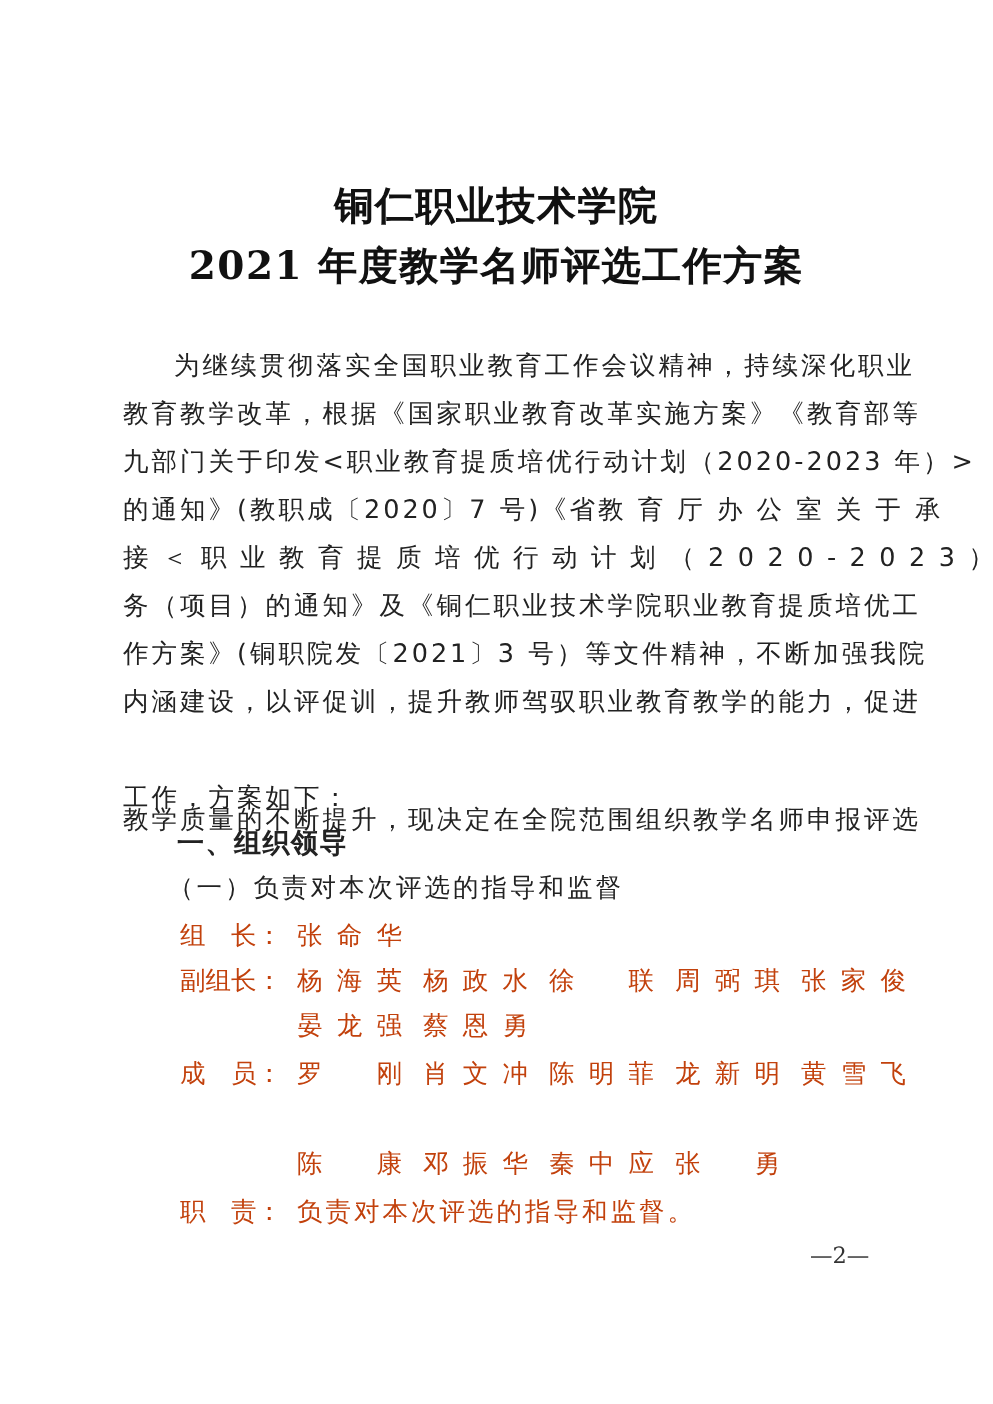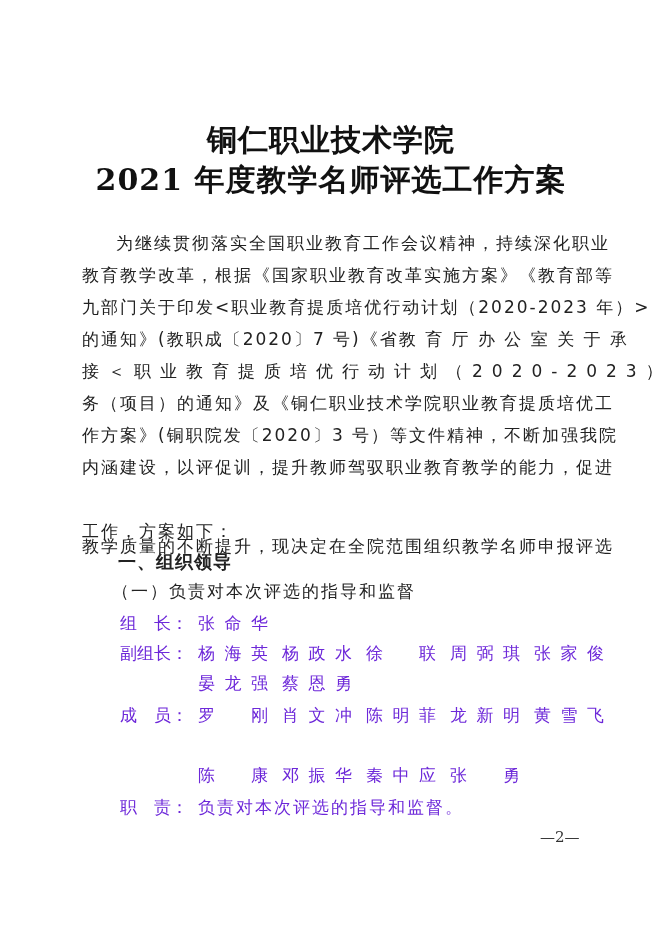--- a/index.html
+++ b/index.html
@@ -1,43 +1,43 @@
 <!DOCTYPE html>
 <html><head>
   <meta charset="utf-8">
   <style>
     html, body { margin: 0; padding: 0; background: #ffffff; }
     body { width: 662px; height: 936px; position: relative; overflow: hidden; color: #1a1a1a; }
     .page { position: absolute; left: 0; top: 0; width: 662px; height: 936px; background: #ffffff; }
-    .title { position: absolute; left: 0; width: 662px; text-align: center; font-family: "DejaVu Serif", serif; font-weight: bold; font-size: 30px; color: #111; letter-spacing: 1px; }
+    .title { position: absolute; left: 0; width: 662px; text-align: center; font-family: "DejaVu Serif", serif; font-weight: bold; font-size: 26px; color: #111; letter-spacing: 1px; }
     .title.t1 { top: 120px; }
     .title.t2 { top: 160px; }
     .line { position: absolute; left: 82px; width: 500px; font-family: "DejaVu Sans", sans-serif; font-size: 17px; color: #222; white-space: nowrap; letter-spacing: 2px; }
     .h1 { font-family: "DejaVu Sans", sans-serif; font-weight: bold; font-size: 18px; letter-spacing: 1px; }
-    .row { position: absolute; left: 120px; font-family: "DejaVu Sans", sans-serif; font-size: 17px; color: #6d28d9; white-space: nowrap; display: flex; }
+    .row { position: absolute; left: 120px; font-family: "DejaVu Sans", sans-serif; font-size: 17px; color: #c2410c; white-space: nowrap; display: flex; }
     .row .lbl { width: 78px; display: inline-flex; justify-content: space-between; padding-right: 0; }
     .row .names { display: inline-flex; align-items: center; }
     .row .nm { display: inline-block; width: 70px; text-align-last: justify; text-align: justify; margin-right: 14px; }
     .pagenum { position: absolute; left: 540px; top: 828px; font-family: "DejaVu Serif", serif; font-size: 15px; color: #333; }
   </style>
 </head>
 <body>
 
 <div class="page">
   <div class="title t1">铜仁职业技术学院</div>
   <div class="title t2">2021 年度教学名师评选工作方案</div>
 
   <div>
     <div class="line" style="top:232px; left:116px; width:466px;">为继续贯彻落实全国职业教育工作会议精神，持续深化职业</div>
     <div class="line" style="top:264px;text-align:right;">教育教学改革，根据《国家职业教育改革实施方案》《教育部等</div>
     <div class="line" style="top:296px;">九部门关于印发&lt;职业教育提质培优行动计划（2020-2023 年）&gt;</div>
     <div class="line" style="top:328px;">的通知》(教职成〔2020〕7 号)《省教 育 厅 办 公 室 关 于 承</div>
     <div class="line" style="top:360px; letter-spacing:9px;">接＜职业教育提质培优行动计划（2020-2023）任</div>
     <div class="line" style="top:392px;">务（项目）的通知》及《铜仁职业技术学院职业教育提质培优工</div>
-    <div class="line" style="top:424px;">作方案》(铜职院发〔2020〕3 号）等文件精神，不断加强我院</div>
+    <div class="line" style="top:424px;">作方案》(铜职院发〔2021〕3 号）等文件精神，不断加强我院</div>
     <div class="line" style="top:456px;">内涵建设，以评促训，提升教师驾驭职业教育教学的能力，促进</div>
     <div class="line" style="top:512px;margin-top:23px;">教学质量的不断提升，现决定在全院范围组织教学名师申报评选</div>
     <div class="line" style="top:520px;">工作，方案如下：</div>
   </div>
 
   <div class="line h1" style="top:550px; left:118px;">一、组织领导</div>
   <div class="line" style="top:580px; left:112px;">（一）负责对本次评选的指导和监督</div>
 
   <div class="row" style="top:612px;">
     <span class="lbl">组　长：</span>

